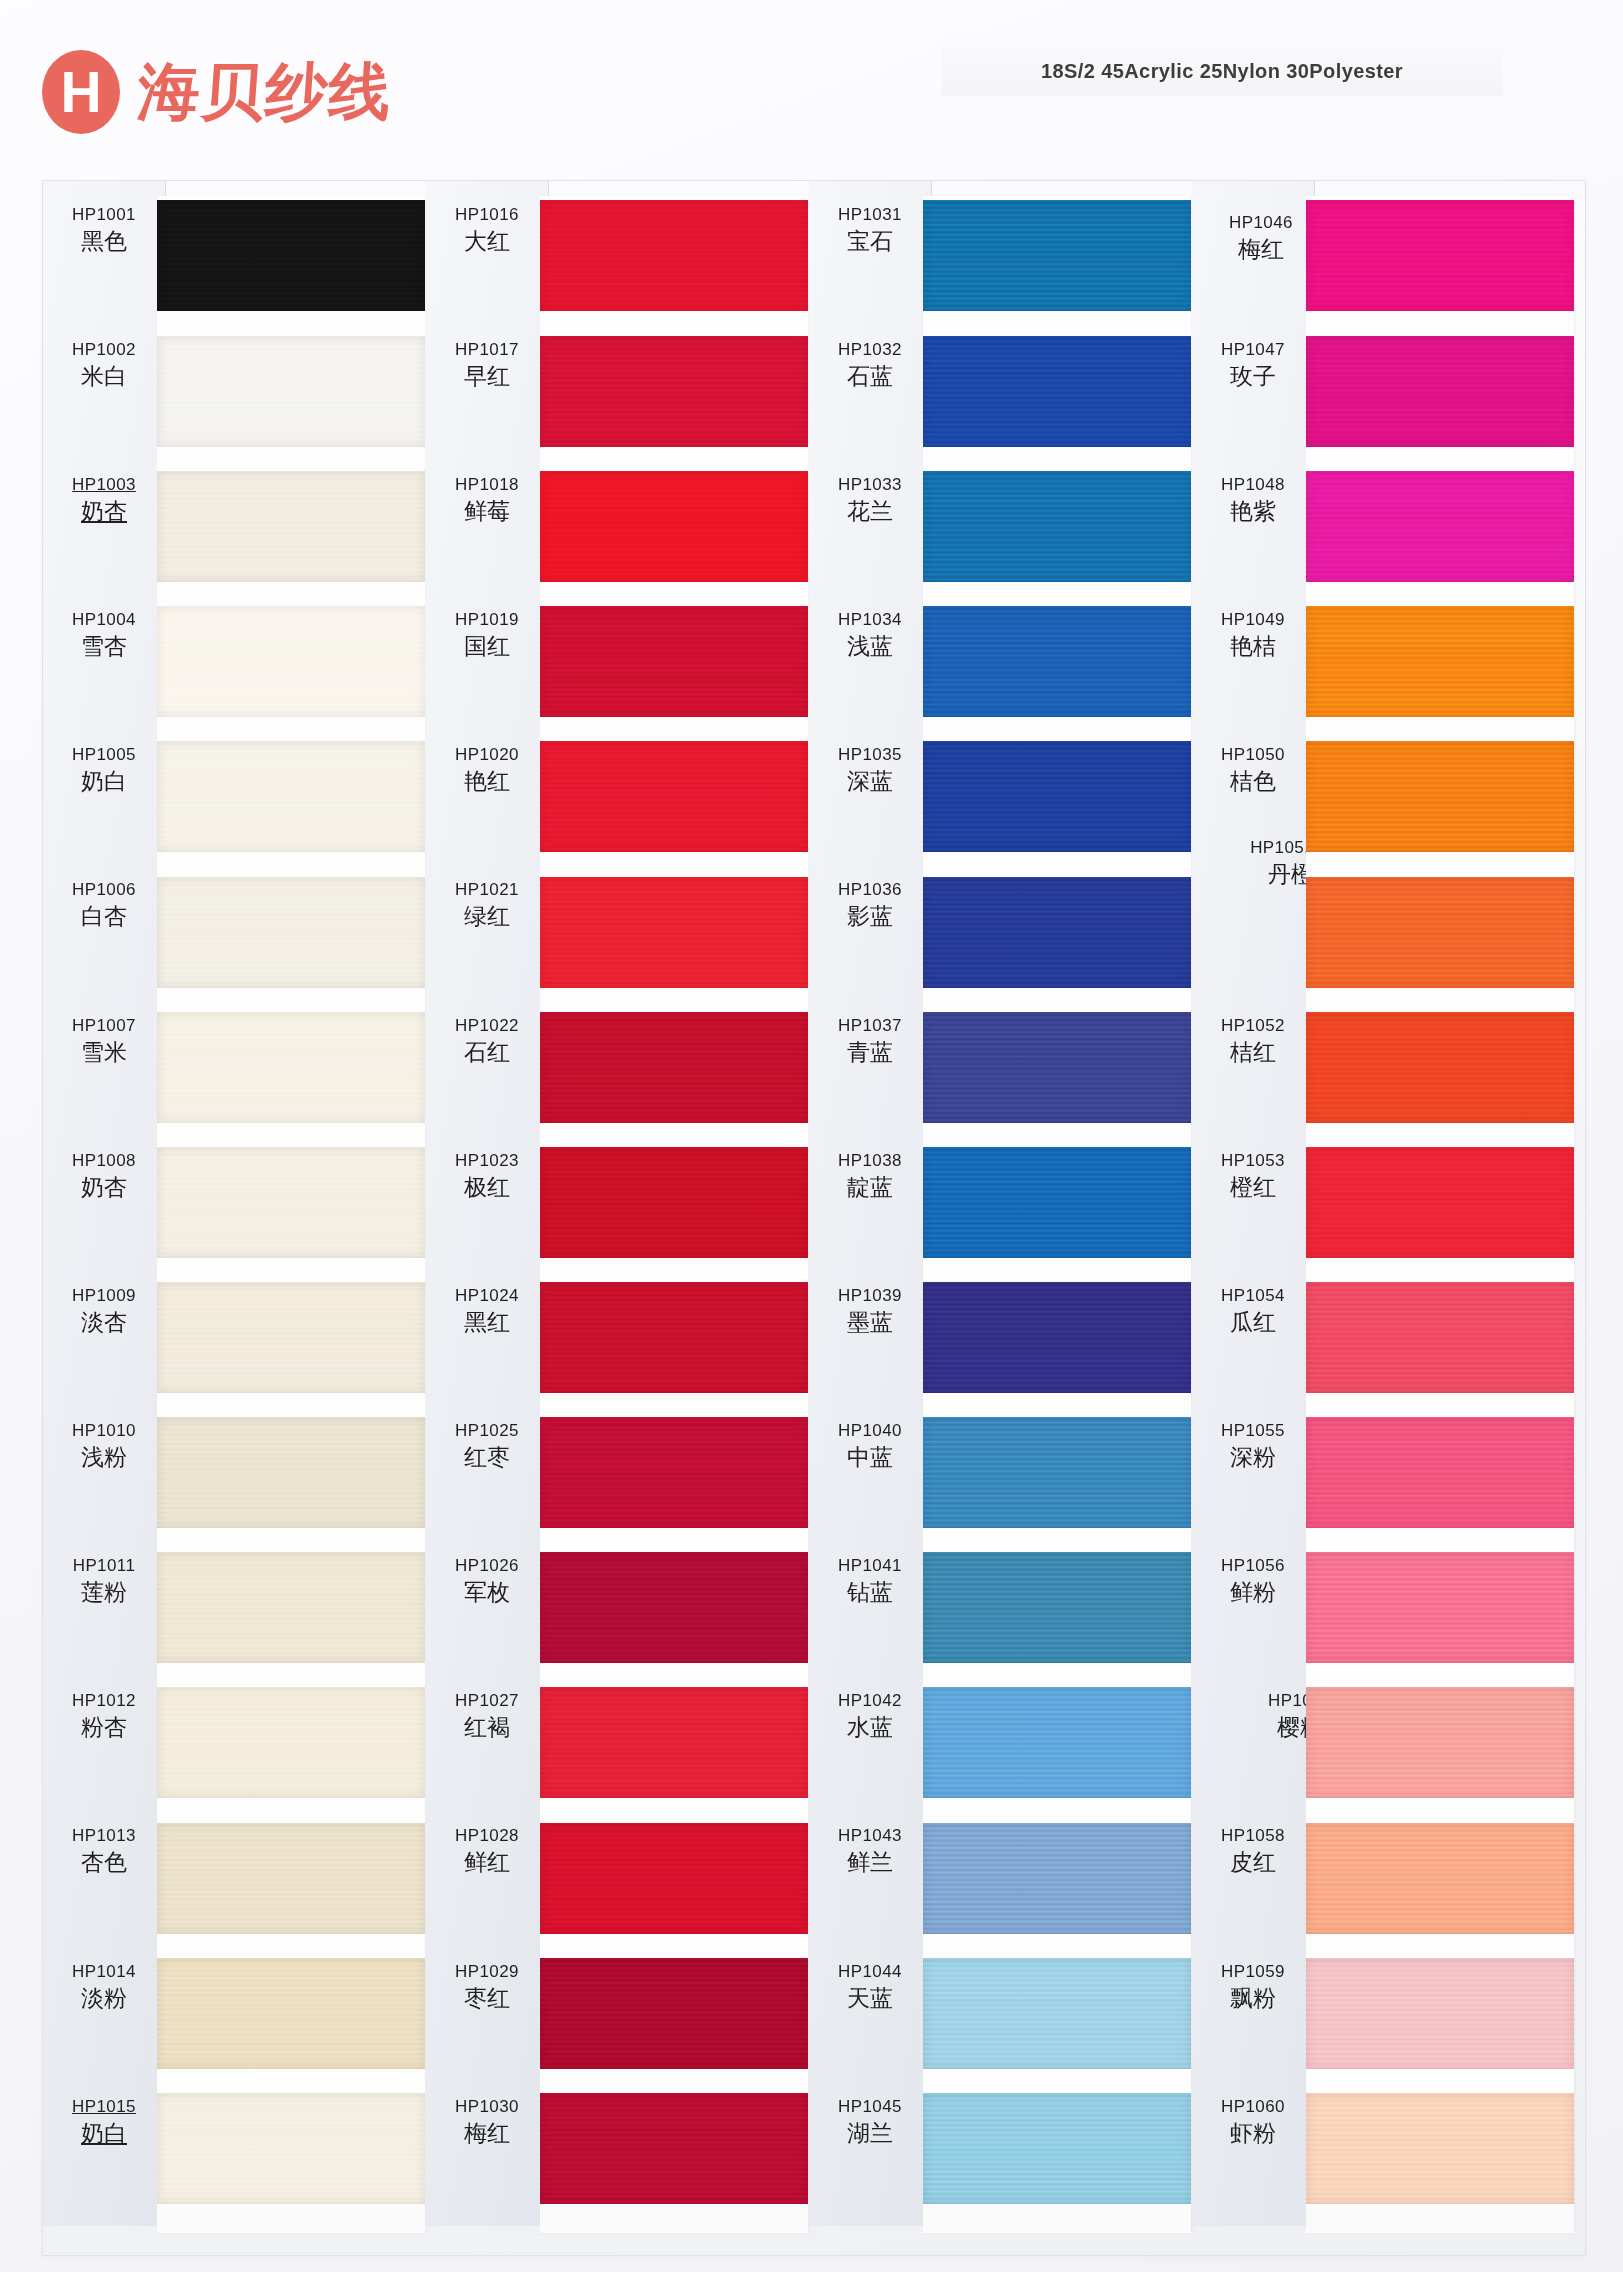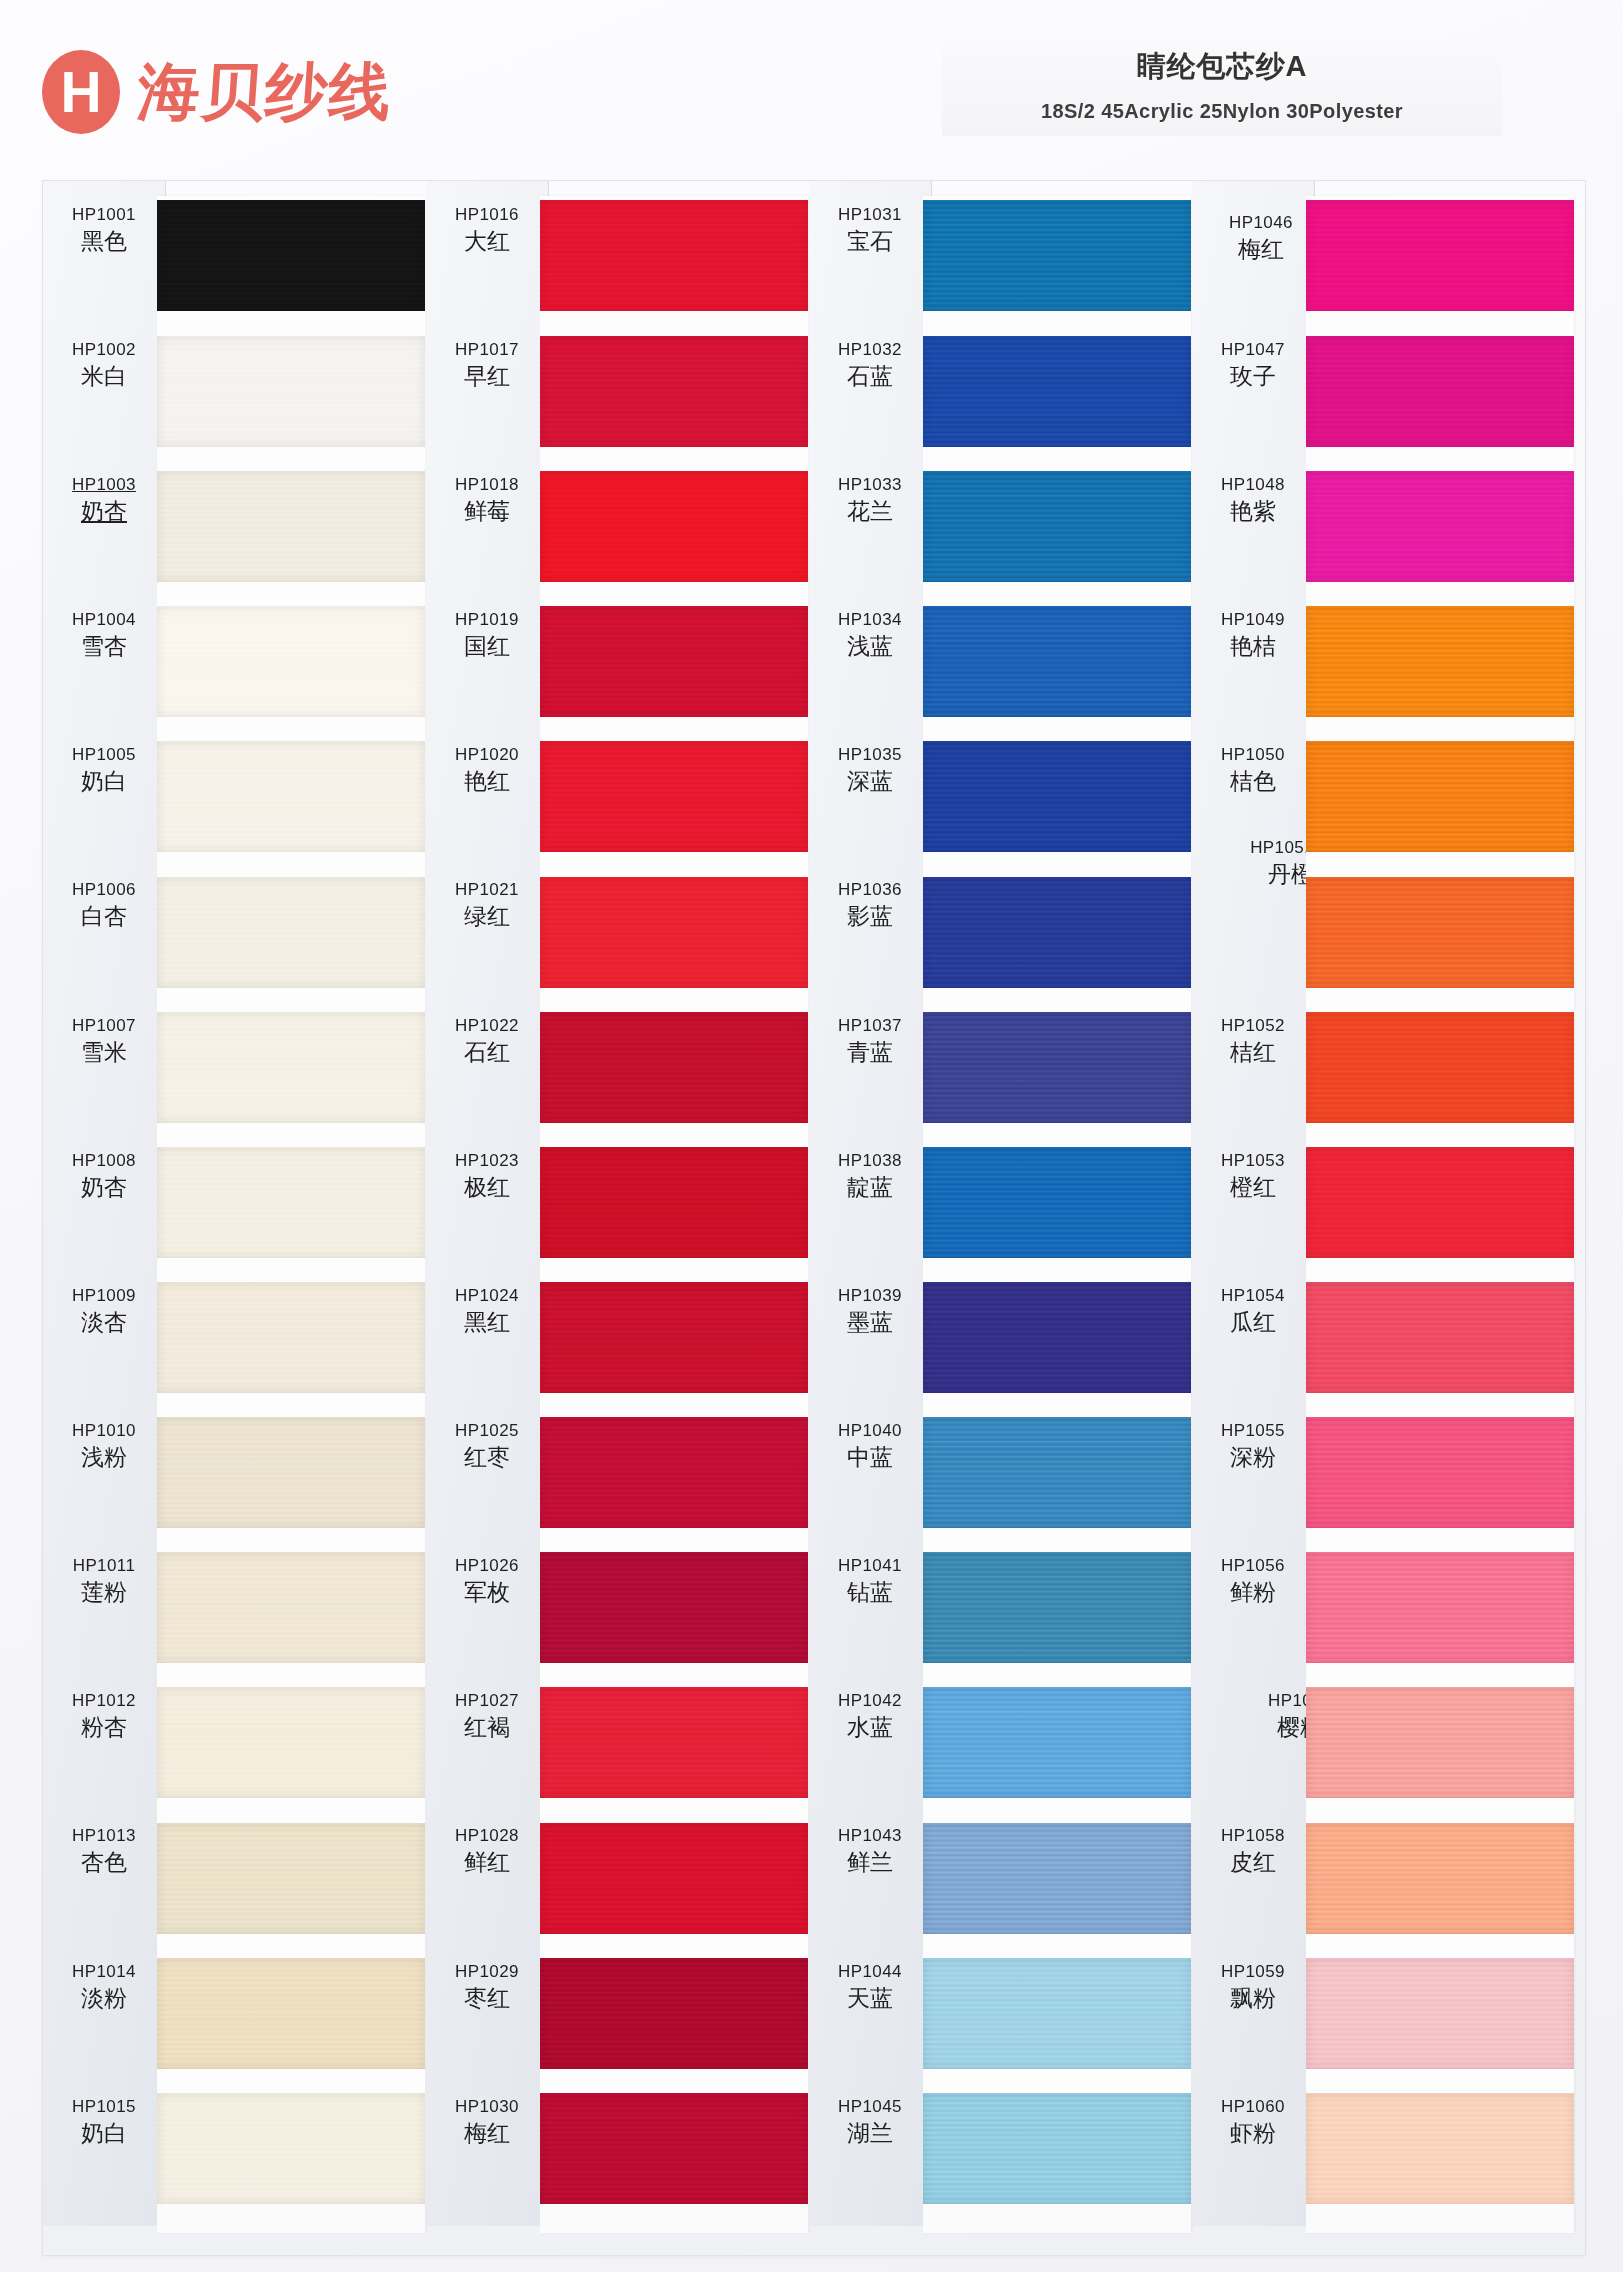--- a/index.html
+++ b/index.html
@@ -87,21 +87,20 @@
 <body>
 
 <div class="sheet">
 
   <div class="header">
     <div class="logo-wrap">
       <div class="logo-mark">H</div>
       <div class="logo-text">海贝纱线</div>
     </div>
     <div class="title-block">
-      <div class="title-main">睛纶包芯纱A</div>
       <div class="title-sub2">18S/2 45Acrylic 25Nylon 30Polyester</div>
     </div>
   </div>
 
   <div class="card-panel">
     <div id="columns-host">
         <div class="column" style="left: 0px;">
           <div class="label-strip"></div>
           <div class="row-label" style="top: 23px;">
             <div class="code">HP1001</div>
@@ -152,21 +151,21 @@
             <div class="cname">粉杏</div>
           </div>
           <div class="row-label" style="top: 1644px;">
             <div class="code">HP1013</div>
             <div class="cname">杏色</div>
           </div>
           <div class="row-label" style="top: 1780px;">
             <div class="code">HP1014</div>
             <div class="cname">淡粉</div>
           </div>
-          <div class="row-label" style="top: 1915px;">
+          <div class="row-label" style="top: 1915px; text-decoration: underline;">
             <div class="code">HP1015</div>
             <div class="cname">奶白</div>
           </div>
           <div class="swatch-strip" style="left: 114px;">
             <div class="swatch" title="HP1001" style="top: 4.9px; height: 111px; background: rgb(20, 20, 20);"></div>
             <div class="swatch" title="HP1002" style="top: 140px; height: 111px; background: rgb(244, 243, 239);"></div>
             <div class="swatch" title="HP1003" style="top: 275px; height: 111px; background: rgb(242, 236, 224);"></div>
             <div class="swatch" title="HP1004" style="top: 410px; height: 111px; background: rgb(250, 246, 238);"></div>
             <div class="swatch" title="HP1005" style="top: 545px; height: 111px; background: rgb(246, 242, 232);"></div>
             <div class="swatch" title="HP1006" style="top: 681px; height: 111px; background: rgb(243, 239, 228);"></div>

